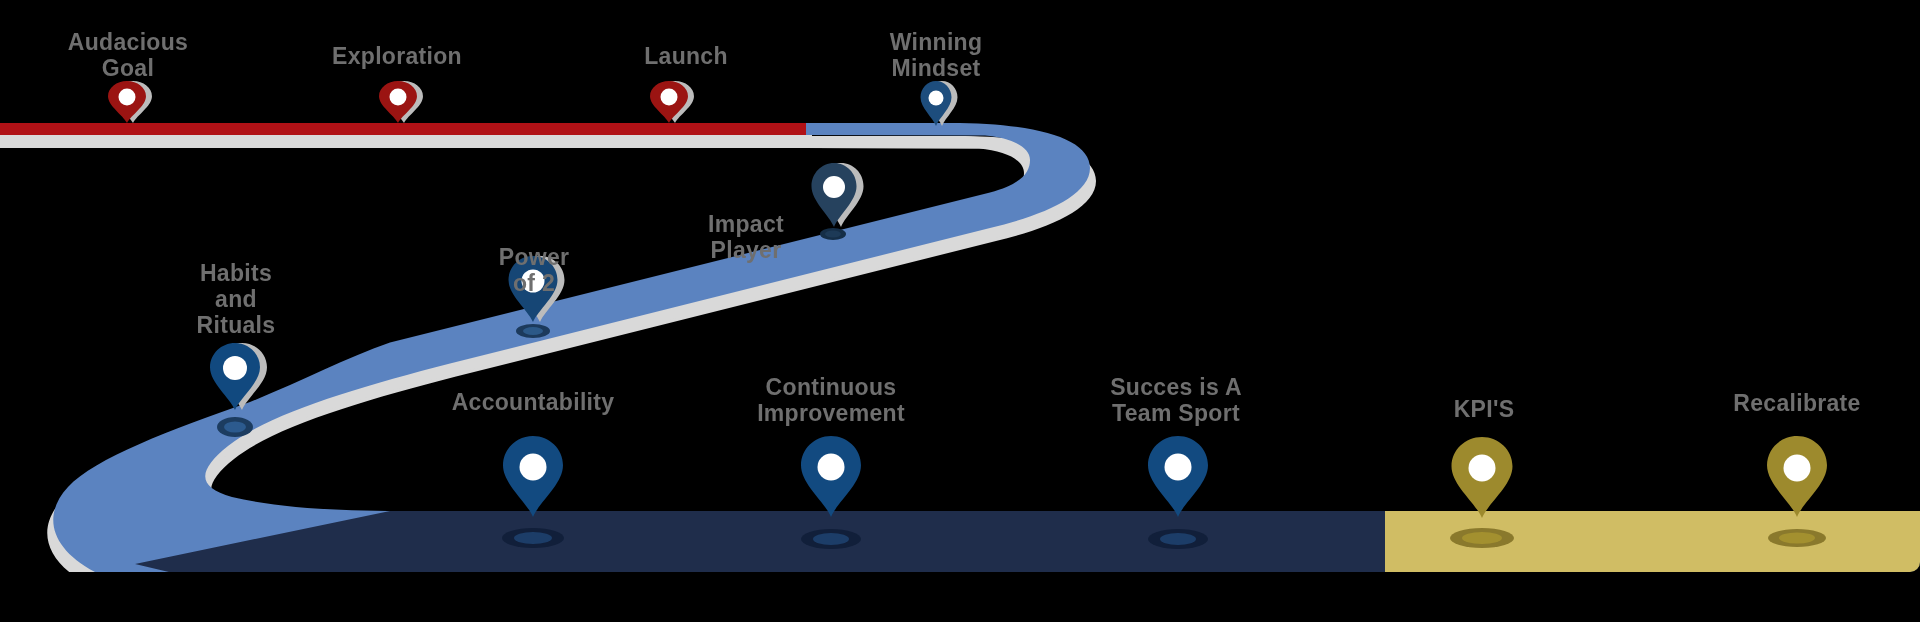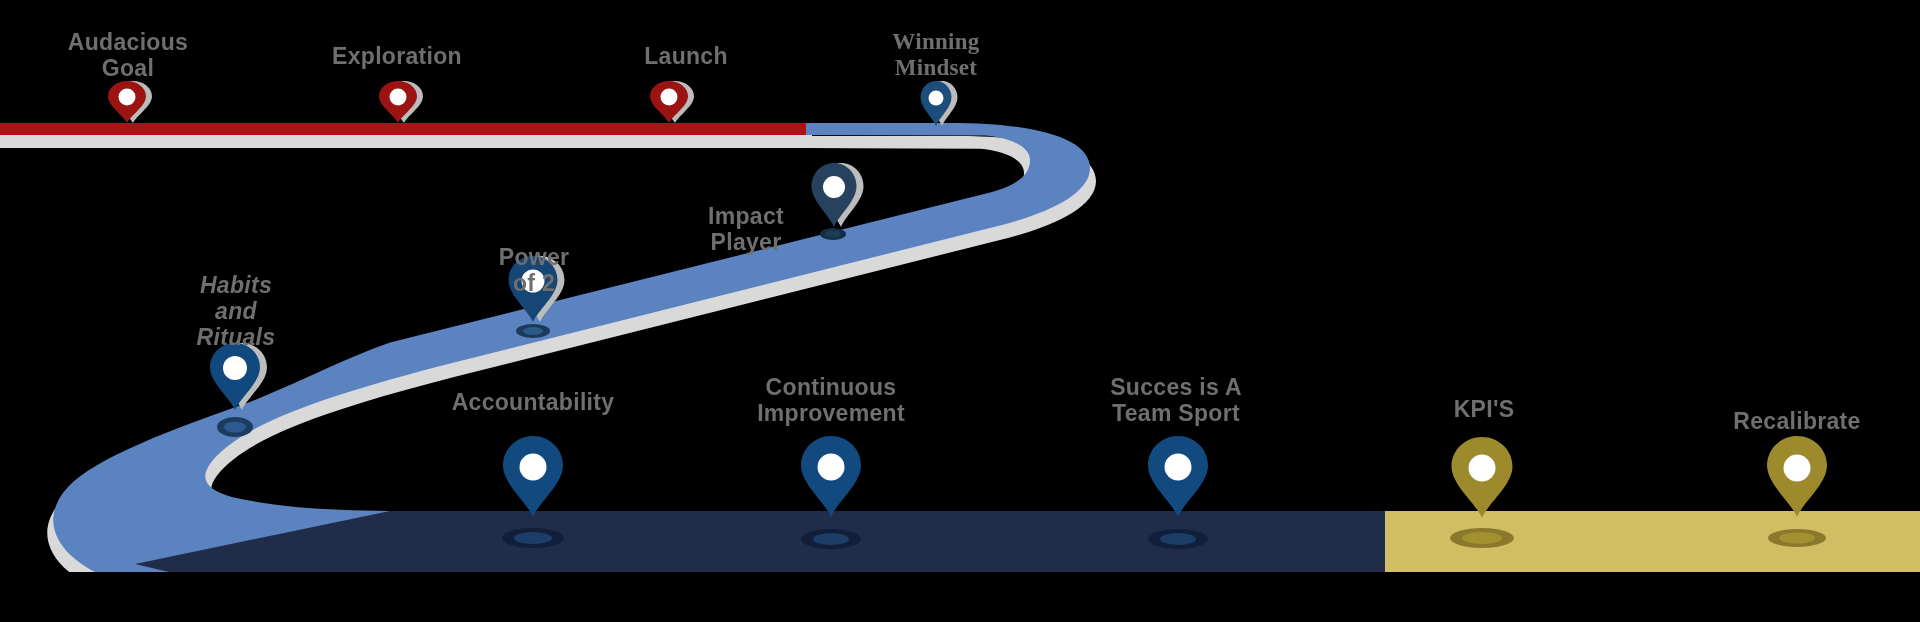--- a/index.html
+++ b/index.html
@@ -1,17 +1,17 @@
 <!DOCTYPE html>
 <html><head>
 <meta charset="utf-8">
 <style>
   html,body{margin:0;padding:0;background:#000;}
   #stage{position:relative;width:1920px;height:572px;background:#000;overflow:hidden;
-         font-family:"Liberation Sans","DejaVu Sans",sans-serif;}
+         font-family:"Liberation Sans","DejaVu Sans",sans-serif;border-radius:10px;}
   #road-svg{position:absolute;left:0;top:0;width:1920px;height:622px;}
   .label{position:absolute;transform:translateX(-50%);text-align:center;
          color:#6f6f6f;font-weight:bold;font-size:23px;line-height:26px;
          white-space:pre-line;letter-spacing:.3px;}
 </style>
 </head>
 <body>
 
 <div id="stage">
 
@@ -121,30 +121,30 @@
 
       <path transform="translate(1797,517) scale(0.714,0.587)" d="M0,0 C-9,-26 -42,-56 -42,-88 C-42,-116 -23,-138 0,-138 C23,-138 42,-116 42,-88 C42,-56 9,-26 0,0 Z" fill="#9d8a2d"></path>
       <circle cx="1797" cy="468" r="13.5" fill="#ffffff"></circle>
     </g>
   </svg>
 
   <div class="label" style="left:128px;top:29px;">Audacious
 Goal</div>
   <div class="label" style="left:397px;top:43px;">Exploration</div>
   <div class="label" style="left:654px;top:43px;margin-left:32px;">Launch</div>
-  <div class="label" style="left:936px;top:29px;font-family:Liberation Serif, serif;">Winning
+  <div class="label" style="left:936px;top:29px;">Winning
 Mindset</div>
-  <div class="label" style="left:746px;top:203px;">Impact
+  <div class="label" style="left:746px;top:211px;">Impact
 Player</div>
   <div class="label" style="left:534px;top:196px;margin-top:48px;">Power
 of 2</div>
-  <div class="label" style="left:236px;top:272px;font-style:italic;">Habits
+  <div class="label" style="left:236px;top:260px;">Habits
 and
 Rituals</div>
   <div class="label" style="left:533px;top:389px;">Accountability</div>
   <div class="label" style="left:1176px;top:374px;">Succes is A
 Team Sport</div>
   <div class="label" style="left:831px;top:374px;">Continuous
 Improvement</div>
   <div class="label" style="left:1484px;top:396px;">KPI'S</div>
-  <div class="label" style="left:1797px;top:408px;">Recalibrate</div>
+  <div class="label" style="left:1797px;top:390px;">Recalibrate</div>
 
 </div>
 
 </body></html>

